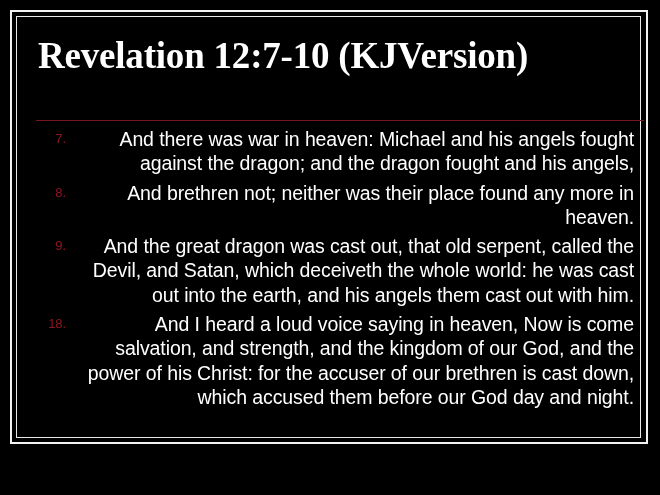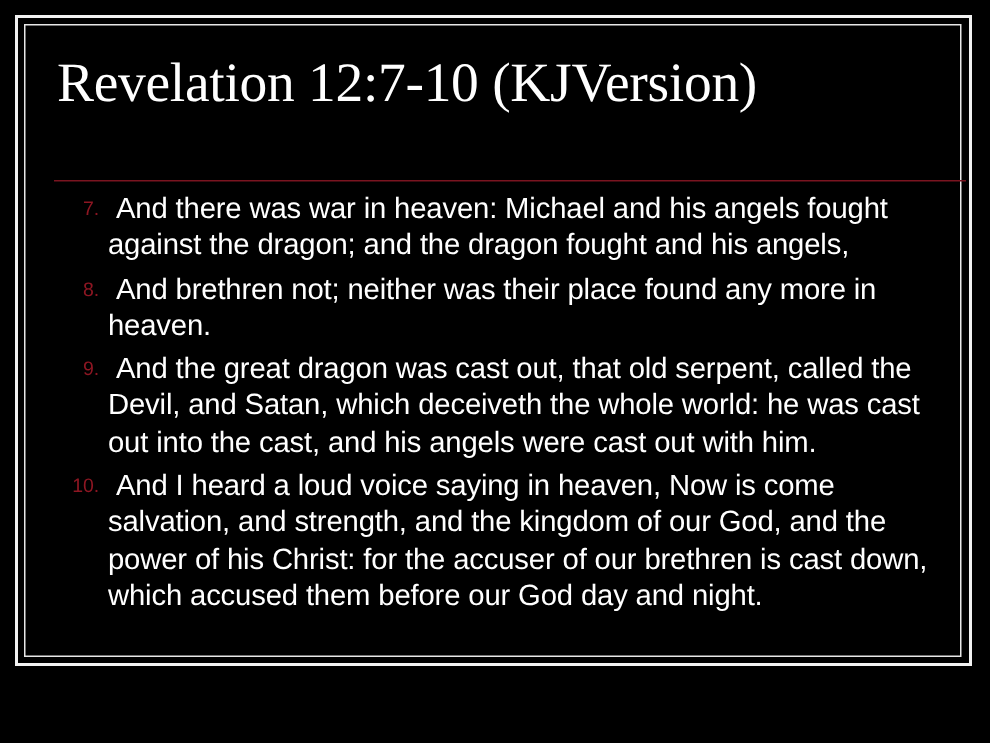--- a/index.html
+++ b/index.html
@@ -43,21 +43,21 @@
     pointer-events: none;
   }
 
   
   #title {
     position: absolute;
     left: 38px;
     top: 33px;
     width: 580px;
     font-family: "Liberation Serif", "DejaVu Serif", serif;
-    font-weight: normal;
+    font-weight: bold;
     font-size: 37px;
     line-height: 46px;
     letter-spacing: -0.2px;
     color: #ffffff;
     white-space: nowrap;
   }
 
   
   #divider {
     position: absolute;
@@ -92,20 +92,21 @@
     width: 30px;
     text-align: right;
     color: #8d1622;
     font-size: 13px;
     line-height: 18px;
     font-weight: normal;
   }
   .verse-text {
     display: block;
     white-space: pre-wrap;
+    text-align: right;
   }
 </style>
 </head>
 <body>
 
 <div id="slide">
 
   <div id="frame-outer"></div>
   <div id="frame-inner"></div>
 
@@ -120,22 +121,22 @@
       <span class="verse-text"> And there was war in heaven: Michael and his angels fought against the dragon; and the dragon fought and his angels,</span>
     </div>
 
     <div class="verse-item">
       <span class="verse-num">8.</span>
       <span class="verse-text"> And brethren not; neither was their place found any more in heaven.</span>
     </div>
 
     <div class="verse-item">
       <span class="verse-num">9.</span>
-      <span class="verse-text"> And the great dragon was cast out, that old serpent, called the Devil, and Satan, which deceiveth the whole world: he was cast out into the cast, and his angels were cast out with him.</span>
+      <span class="verse-text"> And the great dragon was cast out, that old serpent, called the Devil, and Satan, which deceiveth the whole world: he was cast out into the earth, and his angels them cast out with him.</span>
     </div>
 
     <div class="verse-item">
-      <span class="verse-num">10.</span>
+      <span class="verse-num">18.</span>
       <span class="verse-text"> And I heard a loud voice saying in heaven, Now is come salvation, and strength, and the kingdom of our God, and the power of his Christ: for the accuser of our brethren is cast down, which accused them before our God day and night.</span>
     </div>
 
   </div>
 </div>
 
 </body></html>

